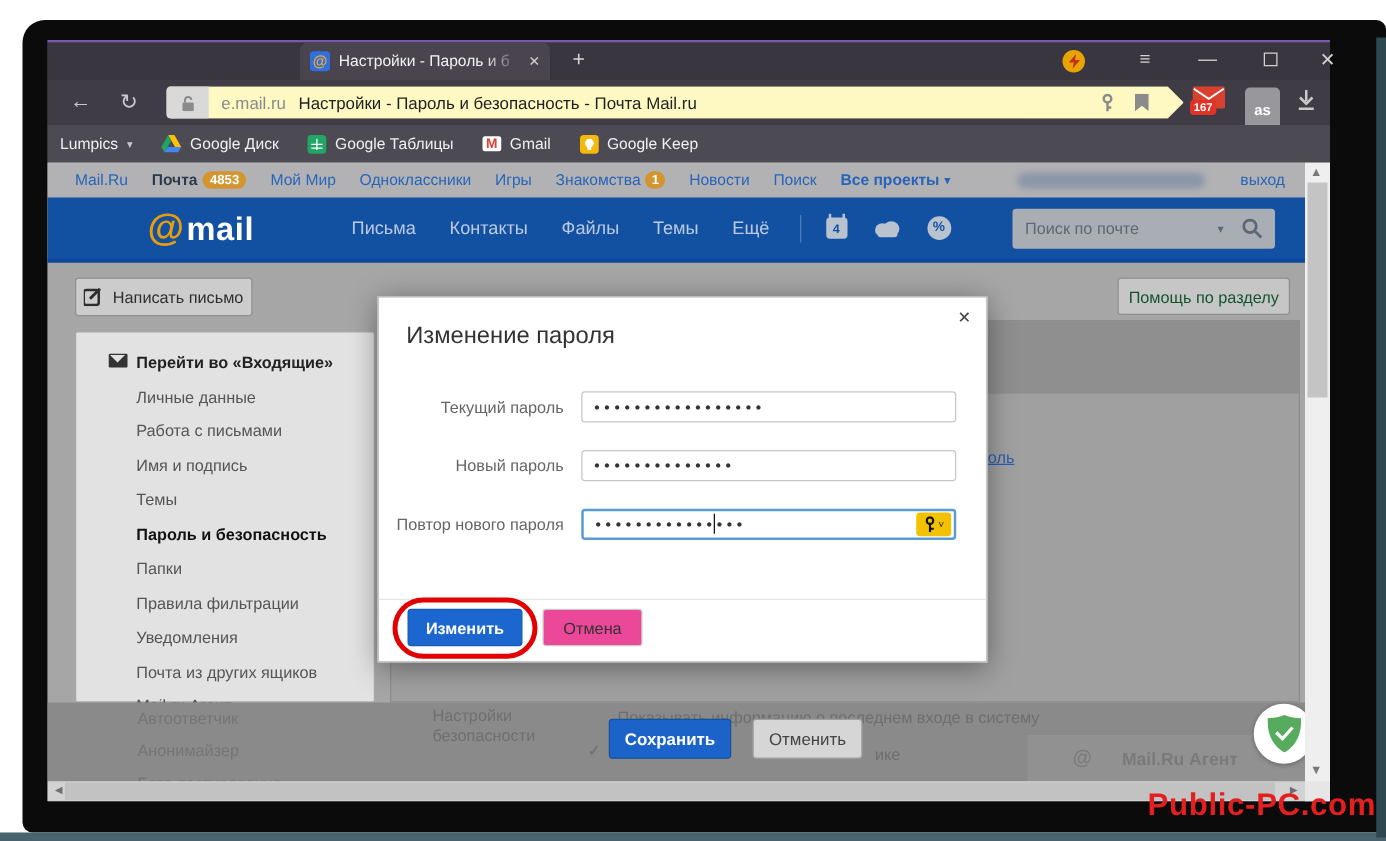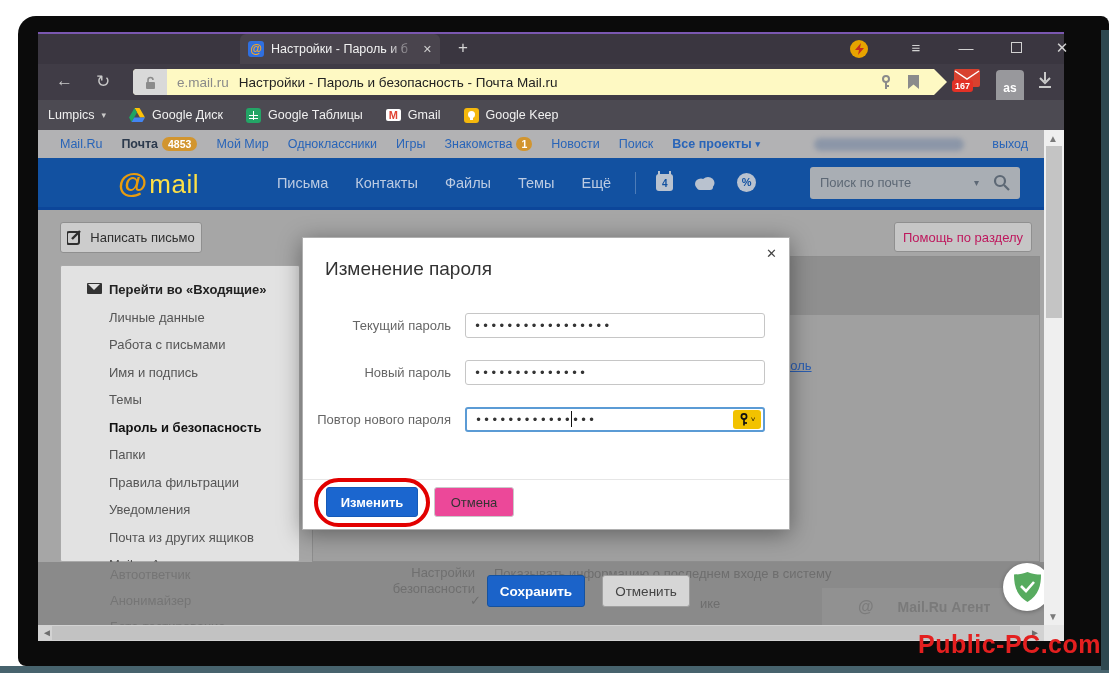--- a/index.html
+++ b/index.html
@@ -82,41 +82,41 @@
   .svc-badge.round { padding:1px 5px; }
   #email-blur { margin-left:auto; width:150px; height:13px; background:#7f8da4; border-radius:7px;
                 filter:blur(2.5px); opacity:.75; }
   #logout { margin:0 16px 0 28px; color:#2864b8; font-size:12.5px; }
 
   
   #bluehdr { position:absolute; left:0; top:28px; width:100%; height:52px; background:#1251a1;
              border-bottom:3px solid #0c469a; display:flex; align-items:center; }
   #logo { display:flex; align-items:baseline; margin-left:80px; }
   #logo-at { color:#e89c0e; font-size:30px; font-weight:bold; }
-  #logo-text { color:#fde047; font-size:26px; font-weight:normal; letter-spacing:.5px; margin-left:2px; }
+  #logo-text { color:#ffffff; font-size:26px; font-weight:bold; letter-spacing:.5px; margin-left:2px; }
   #bluenav { display:flex; gap:27px; margin-left:78px; font-size:14.5px; color:#bccbe2; }
   #hdr-sep { width:1px; height:22px; background:rgba(255,255,255,.25); margin:0 20px 0 24px; }
   .hdr-ic { margin-right:20px; display:flex; align-items:center; justify-content:center; }
   #cal-ic { width:17px; height:17px; background:#b9c2cf; border-radius:3px; color:#1251a1; font-size:10px;
             font-weight:bold; text-align:center; line-height:19px; position:relative; }
   #cal-ic:before { content:""; position:absolute; top:-3px; left:2px; width:2px; height:4px; background:#b9c2cf; }
   #cal-ic:after  { content:""; position:absolute; top:-3px; right:2px; width:2px; height:4px; background:#b9c2cf; }
   #pct-ic { width:19px; height:19px; background:#b9c2cf; border-radius:50%; color:#1251a1; font-size:11px;
             font-weight:bold; text-align:center; line-height:19px; }
   #hdrsearch { margin-left:auto; margin-right:24px; width:210px; height:32px; background:#a9aeb4;
                border-radius:3px; display:flex; align-items:center; padding:0 10px; }
   #hdrsearch-text { color:#5d6875; font-size:13px; flex:1; }
   #hdrsearch-caret { color:#5d6875; font-size:10px; margin-right:14px; }
 
   
   #compose-btn { position:absolute; left:22px; top:92px; width:142px; height:31px; background:#cccccc;
                  border:1px solid #8f8f8f; border-radius:3px; display:flex; align-items:center;
                  justify-content:center; gap:8px; font-size:13px; color:#2e2e2e; }
   #help-btn { position:absolute; left:856px; top:92px; width:138px; height:30px; background:#c6c6c6;
-              border:1px solid #8f8f8f; border-radius:3px; font-size:13px; color:#be185d;
+              border:1px solid #8f8f8f; border-radius:3px; font-size:13px; color:#14532d;
               display:flex; align-items:center; justify-content:center; }
   #sidebar { position:absolute; left:22px; top:135px; width:240px; height:297px; background:#e2e2e2;
              border:1px solid #a9a9a9; border-radius:2px; padding:16px 0 0 26px; }
   .sb-item { font-size:13px; color:#555; margin-bottom:12.5px; padding-left:22px; }
   .sb-item.first { color:#222; font-weight:bold; position:relative; padding-left:22px; }
   .sb-env { position:absolute; left:0; top:1px; width:15px; height:11px; background:#333; border-radius:1px; }
   .sb-env:before { content:""; position:absolute; left:1px; top:1px; border-left:6.5px solid transparent;
                    border-right:6.5px solid transparent; border-top:6px solid #e2e2e2; }
   .sb-item.active { color:#111; font-weight:bold; }
   #content-panel { position:absolute; left:274px; top:126px; width:728px; height:306px; background:#a0a0a0;
@@ -142,21 +142,21 @@
   #modal-submit { position:absolute; left:23px; top:249px; width:92px; height:30px; background:#1b66cf;
                   border:1px solid #155ab8; border-radius:3px; color:#fff; font-size:13px; font-weight:bold; }
   #annotation-ring { position:absolute; left:11px; top:240px; width:116px; height:49px;
                      border:4px solid #e20000; border-radius:25px; pointer-events:none; }
   #modal-cancel { position:absolute; left:131px; top:249px; width:80px; height:30px; background:#ec4899;
                   border:1px solid #c9c9c9; border-radius:3px; color:#333; font-size:13px; }
 
   
   #bottomband { position:absolute; left:0; top:432px; width:100%; height:63px; background:#8a8a8a; }
   .dim-sb { position:absolute; left:72px; font-size:13px; color:#757575; }
-  #dim-label { position:absolute; left:294px; width:143px; text-align:right; font-size:13px; color:#6f6f6f; top:3px;
+  #dim-label { position:absolute; left:308px; width:143px; font-size:13px; color:#6f6f6f; top:3px;
                line-height:16px; }
   #dim-check1 { position:absolute; left:456px; top:4px; font-size:13px; color:#6e6e6e; }
   #dim-checkmark { position:absolute; left:432px; top:31px; font-size:13px; color:#6e6e6e; }
   #dim-frag { position:absolute; left:662px; top:34px; font-size:13px; color:#6e6e6e; }
   #save-btn { position:absolute; left:449px; top:13px; width:98px; height:32px; background:#1b63c9;
               border:1px solid #15529f; border-radius:3px; color:#fff; font-size:13.5px; font-weight:bold; }
   #cancel-btn { position:absolute; left:564px; top:13px; width:88px; height:32px; background:#d6d6d6;
                 border:1px solid #9f9f9f; border-radius:3px; color:#444; font-size:13.5px; }
   #agent-panel { position:absolute; left:784px; top:26px; width:222px; height:37px; background:#919191;
                  display:flex; align-items:center; gap:24px; padding-left:36px; color:#7a7a7a;

